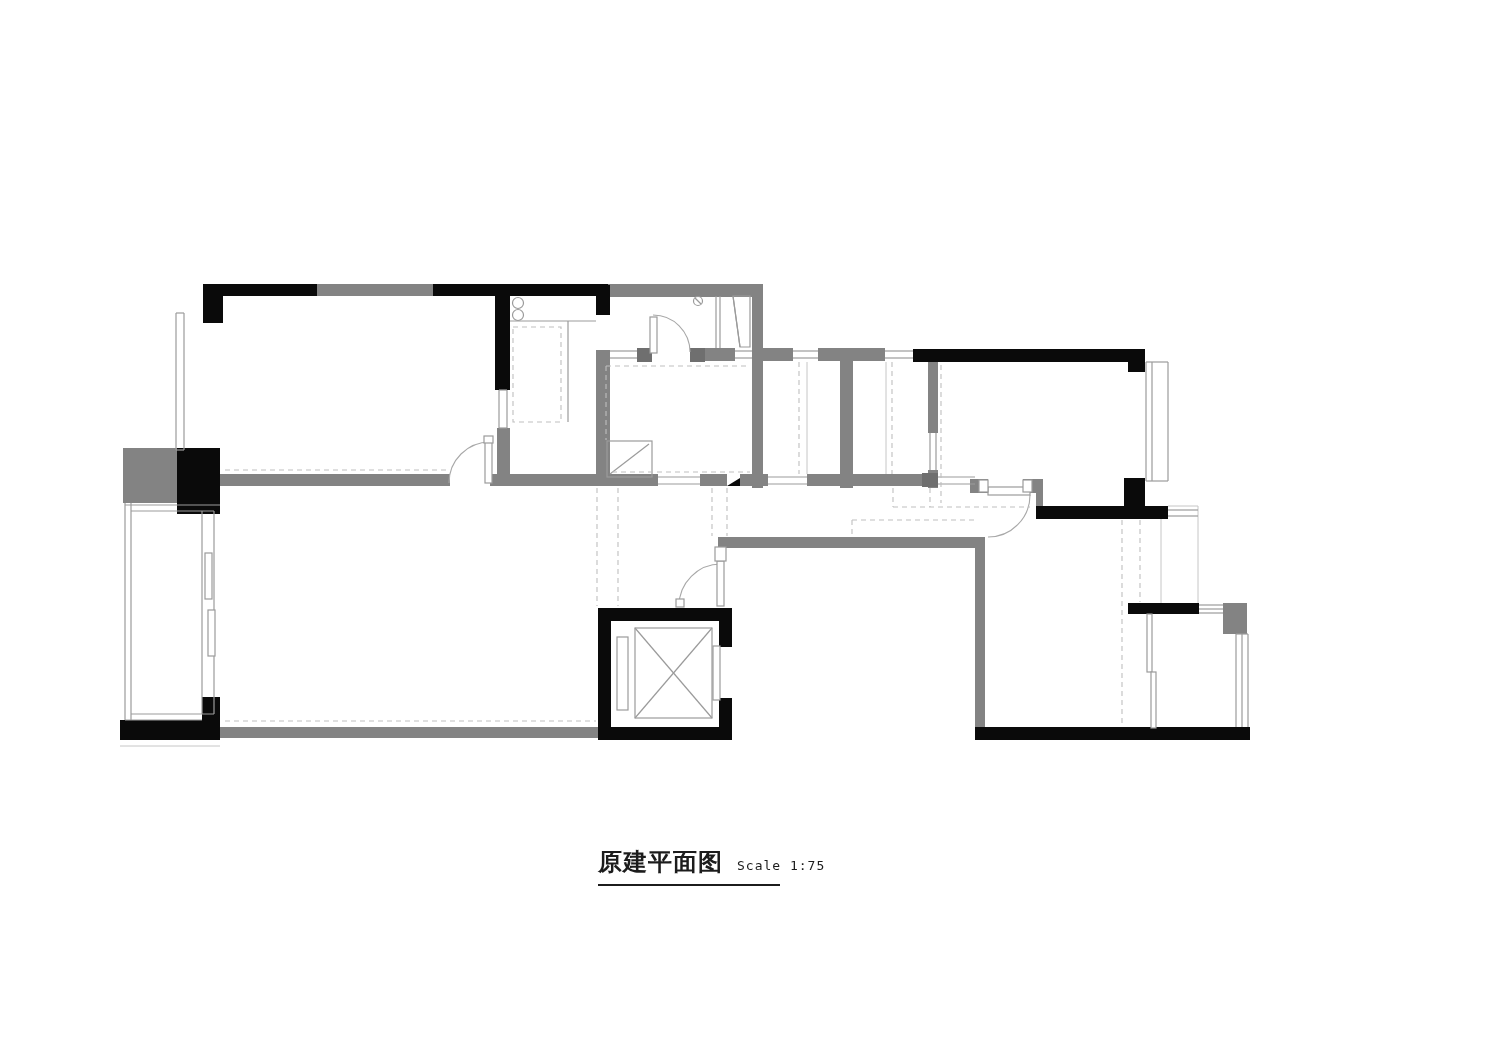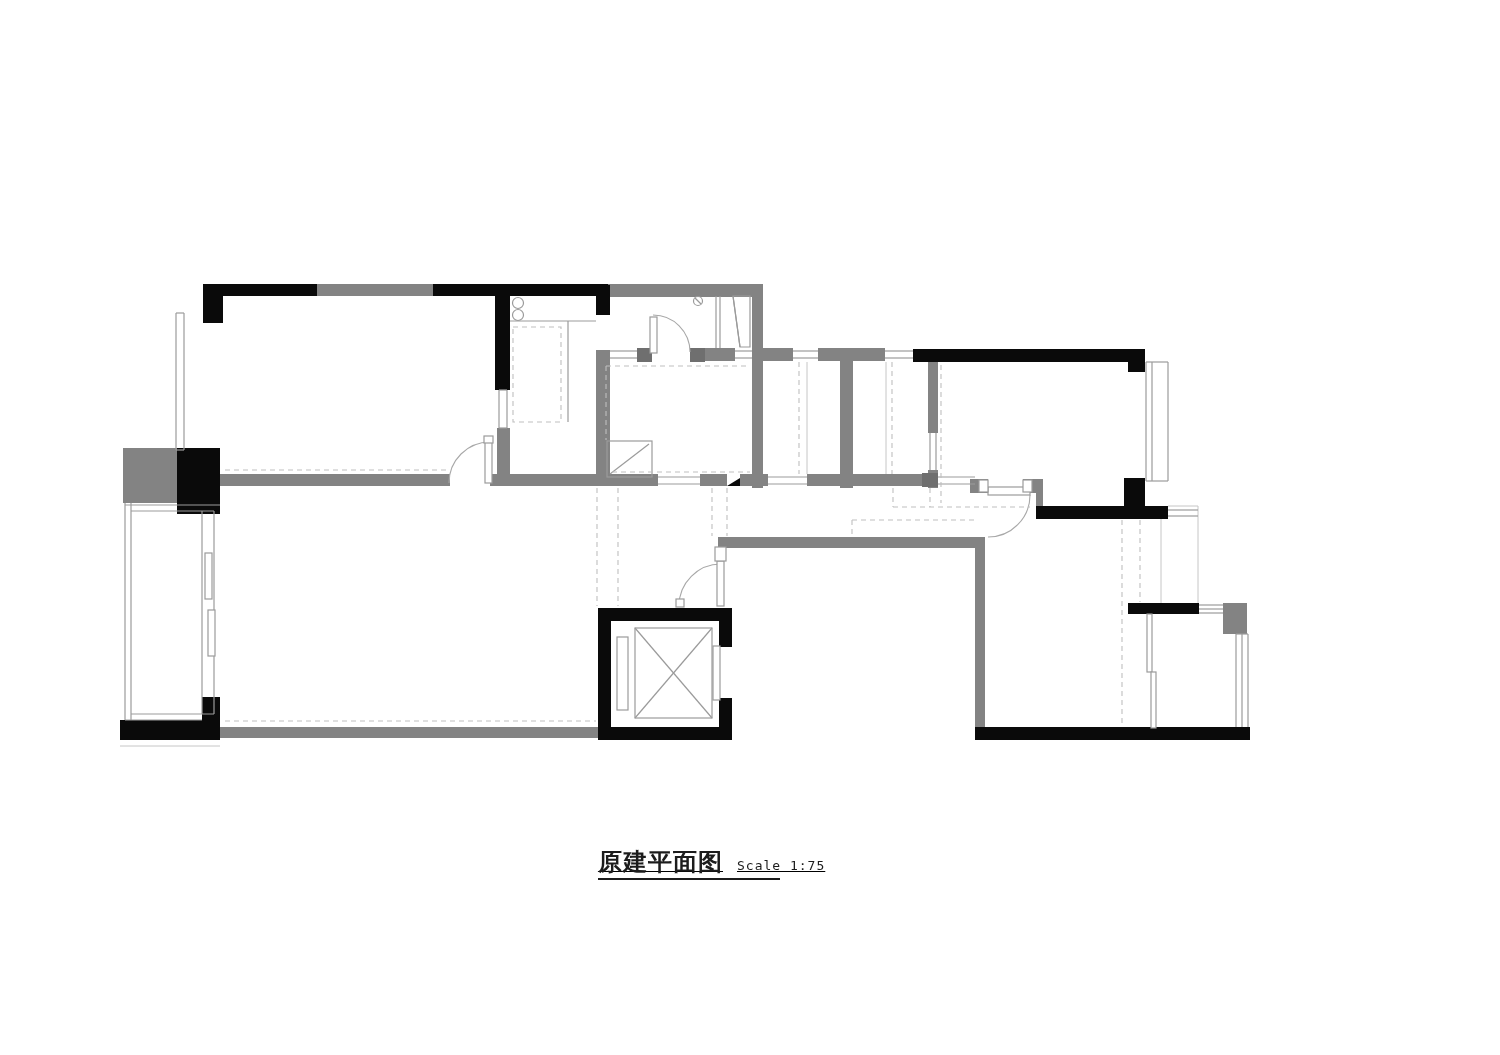--- a/index.html
+++ b/index.html
@@ -13,21 +13,21 @@
   svg.plan{position:absolute;left:0;top:0;}
   .wb{fill:var(--wall-black);stroke:none;}
   .wg{fill:var(--wall-gray);stroke:none;}
   .wd{fill:var(--wall-gray-dark);stroke:none;}
   .ln{stroke:var(--outline);stroke-width:1.2;fill:none;}
   .lnr{stroke:var(--outline);stroke-width:1.2;fill:#ffffff;}
   .lnl{stroke:var(--outline-light);stroke-width:1;fill:none;}
   .arc{stroke:#a8a8a8;stroke-width:1.1;fill:none;}
   .dsh{stroke:var(--dashed);stroke-width:1.1;fill:none;stroke-dasharray:5 4;}
   .caption{position:absolute;left:598px;top:846px;width:182px;
-           border-bottom:2px solid var(--text);white-space:nowrap;text-decoration:underline;}
+           border-bottom:2px solid var(--text);padding-bottom:6px;white-space:nowrap;}
   .caption .title{font-family:"Liberation Serif","DejaVu Serif",serif;font-size:24px;
            font-weight:600;color:var(--text);letter-spacing:1px;}
   .caption .scale{font-family:"DejaVu Sans Mono",monospace;font-size:13px;color:var(--text);
            margin-left:14px;letter-spacing:1px;}
 </style>
 </head>
 <body>
 
 <div class="stage">
 <svg class="plan" width="1500" height="1055" viewBox="0 0 1500 1055">

